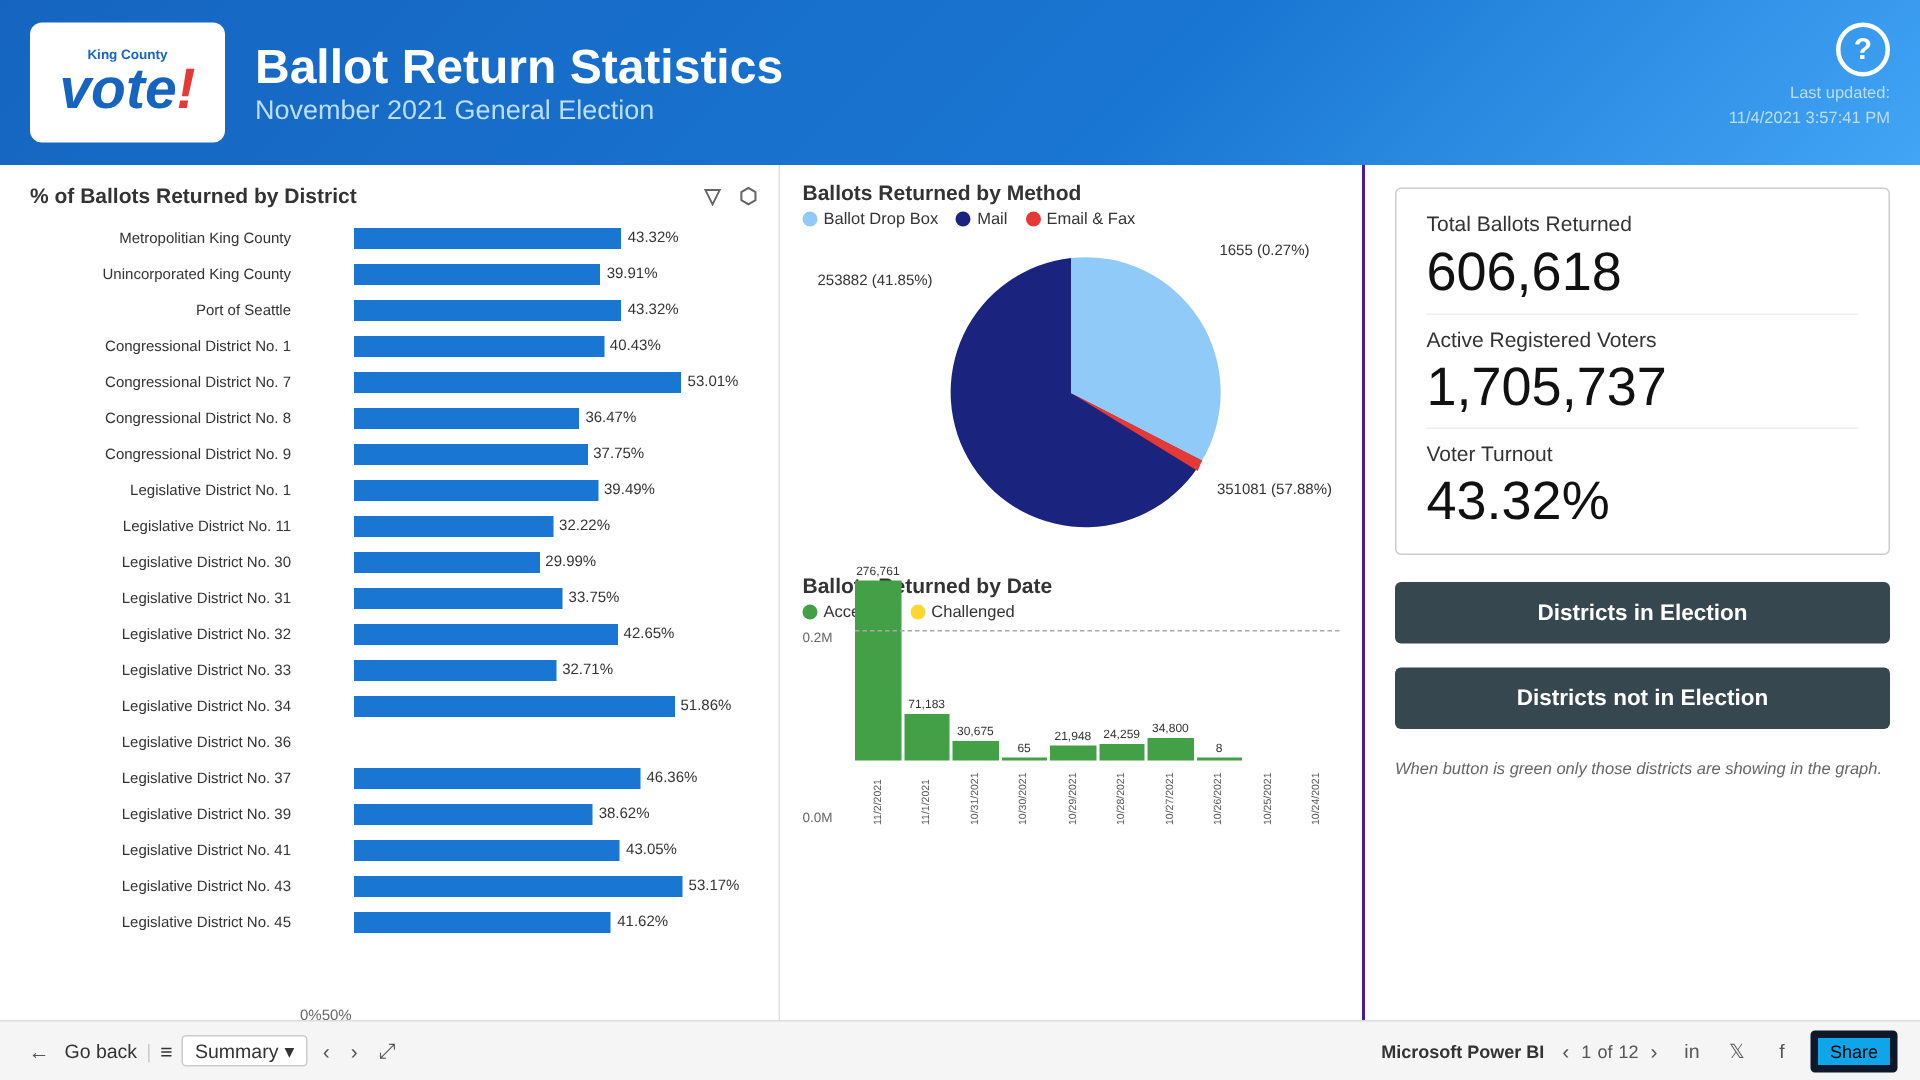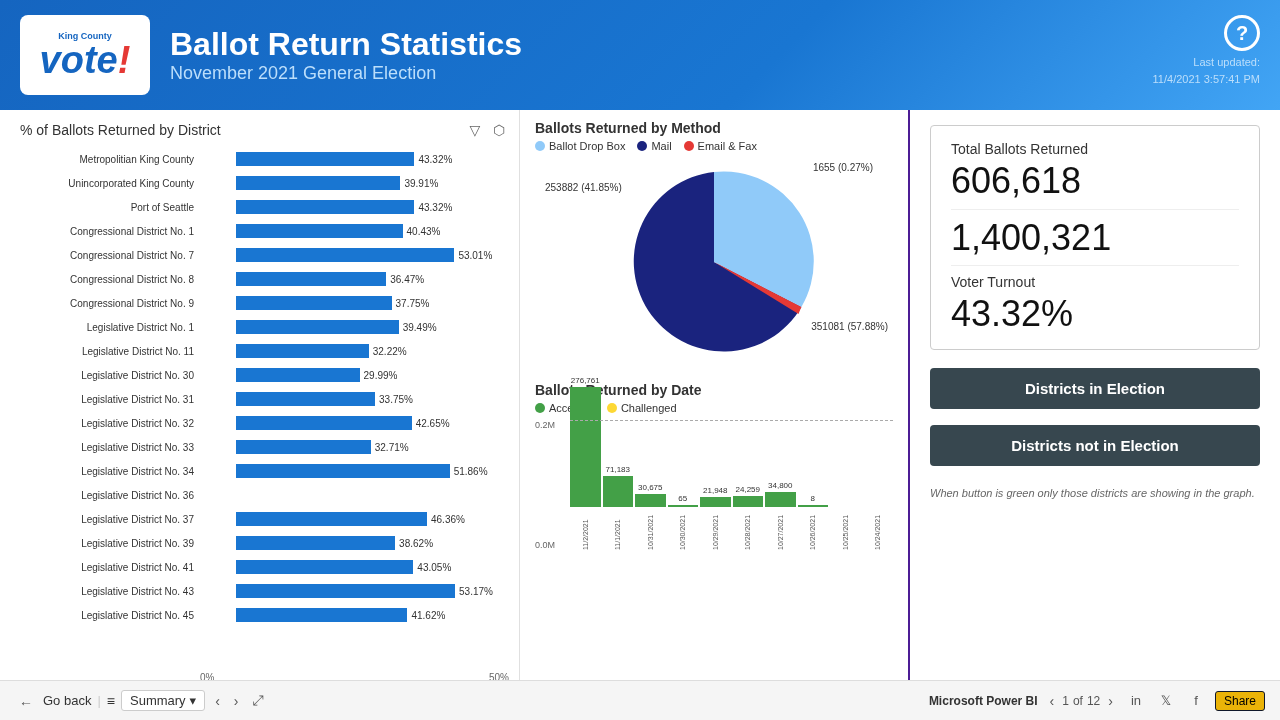--- a/index.html
+++ b/index.html
@@ -86,21 +86,21 @@
 
     
     .left-panel {
       width: 520px;
       padding: 10px 10px 5px 20px;
       border-right: 1px solid #e0e0e0;
       overflow: hidden;
     }
     .panel-title {
       font-size: 14px;
-      font-weight: 400;
+      font-weight: 700;
       color: #333;
       margin-bottom: 8px;
       display: flex;
       align-items: center;
       gap: 6px;
     }
     .panel-title-icons { display: flex; gap: 4px; margin-left: auto; }
     .icon-btn {
       width: 20px;
       height: 20px;
@@ -376,22 +376,22 @@
       align-items: center;
       gap: 4px;
       font-size: 12px;
     }
     .powerbi-brand {
       font-size: 12px;
       font-weight: 600;
       color: #333;
     }
     .share-btn {
-      background: #eab308;
-      border: 1px solid #0f172a;
+      background: #0ea5e9;
+      border: 5px solid #0f172a;
       border-radius: 3px;
       padding: 2px 8px;
       font-size: 12px;
       cursor: pointer;
     }
     .social-icon {
       width: 22px;
       height: 22px;
       display: flex;
       align-items: center;
@@ -582,21 +582,21 @@
           <div class="bar-label">Legislative District No. 45</div>
           <div class="bar-track">
             <div class="bar-fill" style="width: 62.8108%;">
               <span class="bar-pct">41.62%</span>
             </div>
           </div>
         </div>
       </div>
     <div class="axis-labels">
       <span>0%</span>
-      <div style="flex:1; display:flex; justify-content:flex-end;">
+      <div style="flex:1; display:flex; ">
         <span>50%</span>
       </div>
     </div>
 
   </div>
 
   <div class="middle-panel">
 
     <div>
       <div class="method-title">Ballots Returned by Method</div>
@@ -705,21 +705,22 @@
           </div>
         </div>
     </div>
   </div>
 
   <div class="right-panel">
     <div class="stats-box">
       <div class="stat-label">Total Ballots Returned</div>
       <div class="stat-value-large">606,618</div>
       <hr class="stat-divider">
-      <div class="stat-value-large">1,400,321</div>
+      <div class="stat-label">Active Registered Voters</div>
+      <div class="stat-value-large">1,705,737</div>
       <hr class="stat-divider">
       <div class="stat-label">Voter Turnout</div>
       <div class="stat-value-large">43.32%</div>
     </div>
     <button class="district-btn">Districts in Election</button>
     <button class="district-btn">Districts not in Election</button>
     <div class="note-text">When button is green only those districts are showing in the graph.</div>
   </div>
 
 </div>

